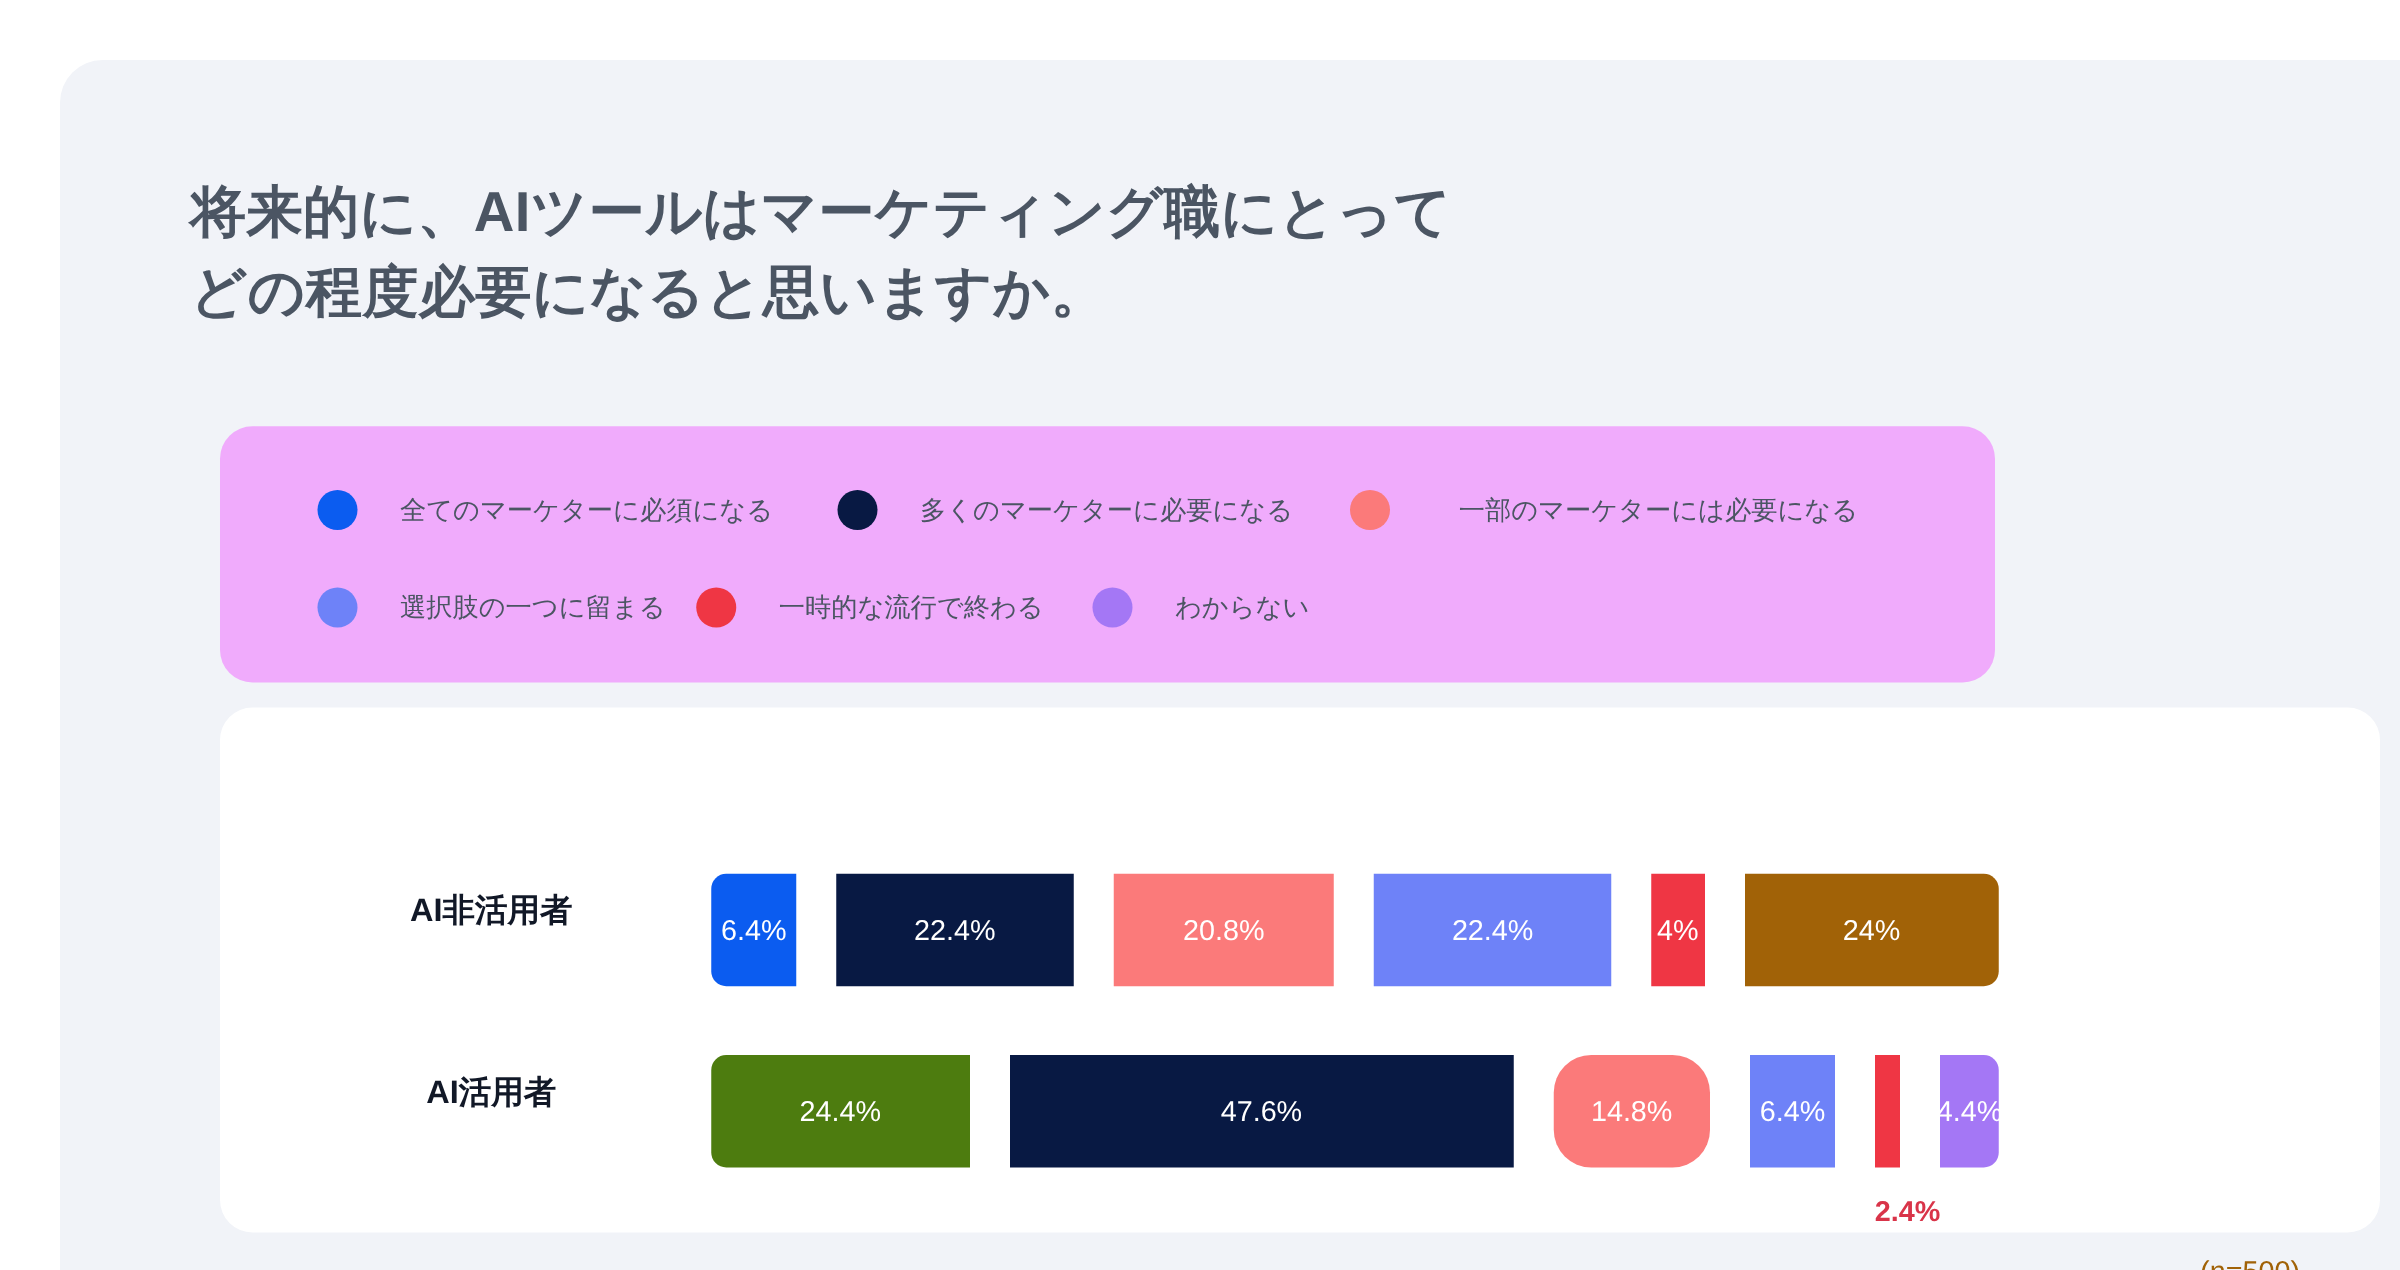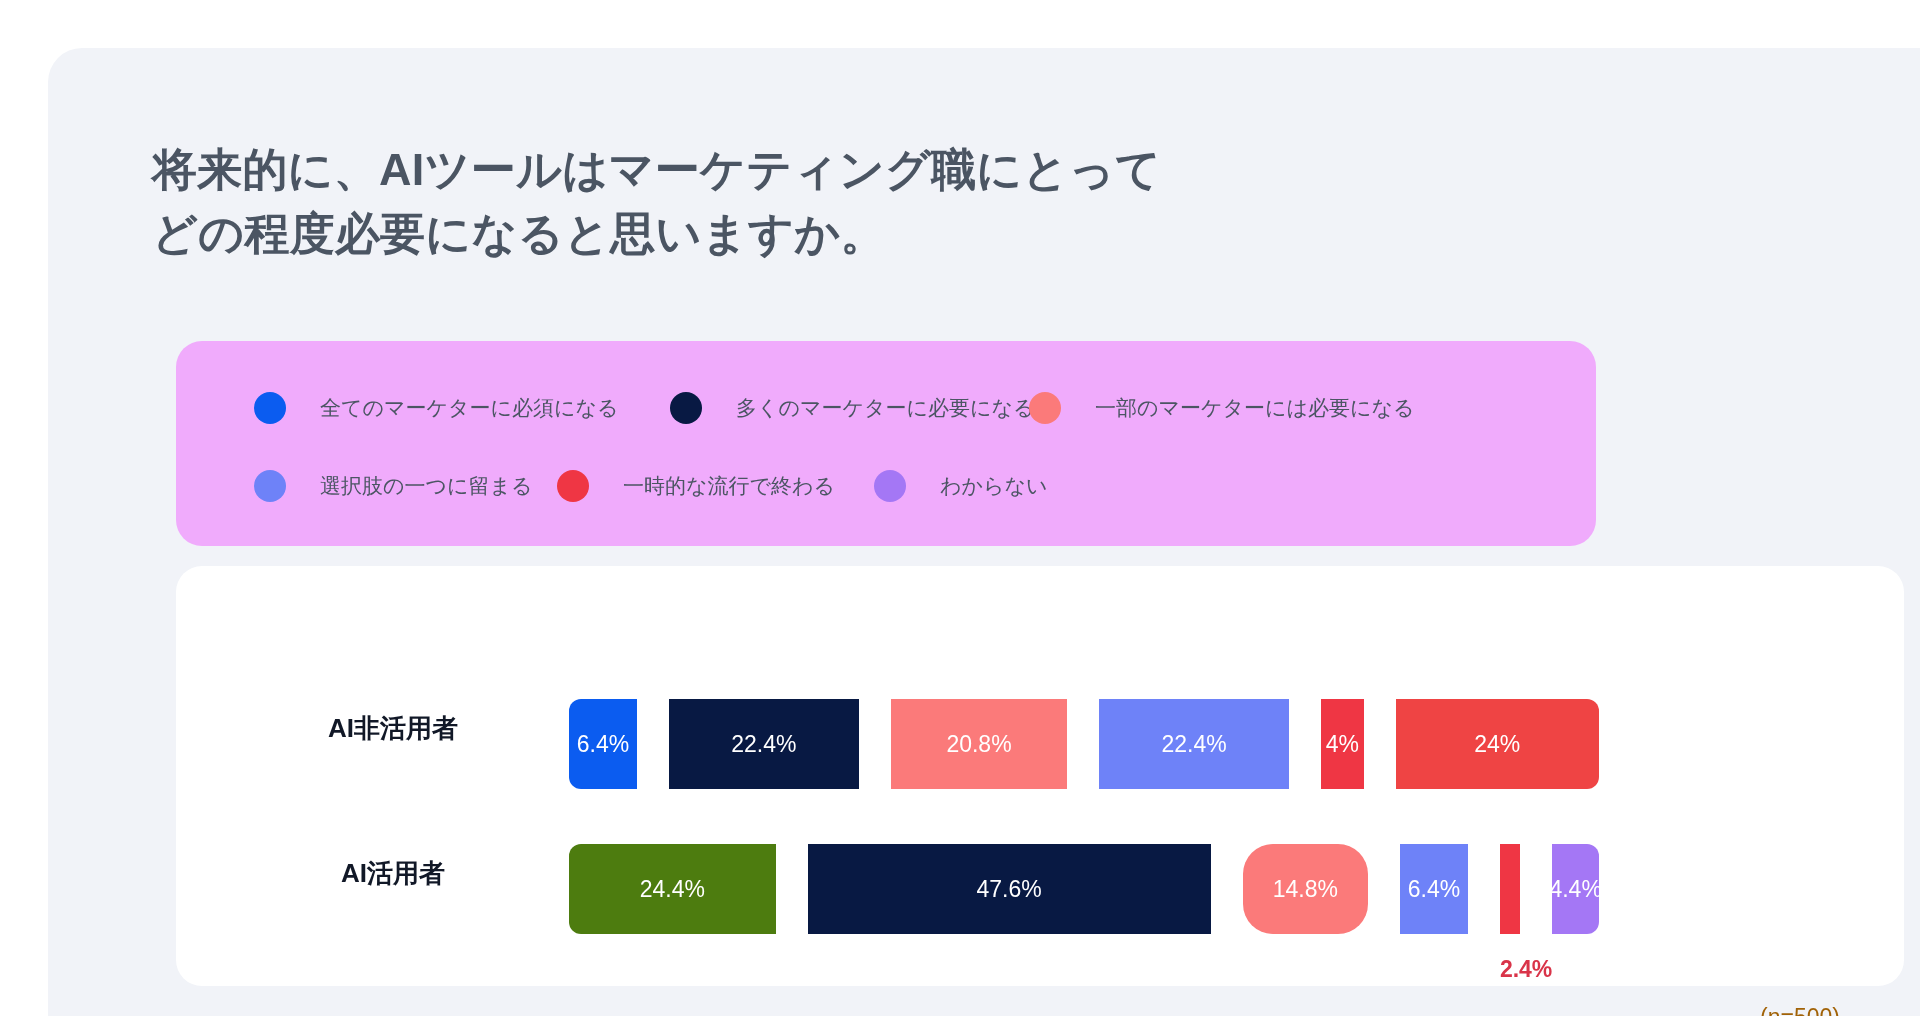--- a/index.html
+++ b/index.html
@@ -187,21 +187,21 @@
   <div id="legend-panel">
     <div class="legend-row" id="legend-row-0">
         <div class="legend-item" style="position: absolute; left: 30px;">
           <span class="legend-dot" style="background: rgb(11, 92, 240);"></span>
           <span class="legend-label">全てのマーケターに必須になる</span>
         </div>
         <div class="legend-item" style="position: absolute; left: 446px;">
           <span class="legend-dot" style="background: rgb(8, 25, 67);"></span>
           <span class="legend-label">多くのマーケターに必要になる</span>
         </div>
-        <div class="legend-item" style="position: absolute; left: 805px;">
+        <div class="legend-item" style="position: absolute; left: 856px; gap: 21px;">
           <span class="legend-dot" style="background: rgb(251, 122, 122);"></span>
           <span class="legend-label">一部のマーケターには必要になる</span>
         </div>
       </div>
     <div class="legend-row" id="legend-row-1">
         <div class="legend-item" style="position: absolute; left: 30px;">
           <span class="legend-dot" style="background: rgb(110, 130, 248);"></span>
           <span class="legend-label">選択肢の一つに留まる</span>
         </div>
         <div class="legend-item" style="position: absolute; left: 333px;">
@@ -227,21 +227,21 @@
           </div>
           <div class="bar-seg" style="background: rgb(251, 122, 122); width: 20.8%;">
             <span class="seg-label">20.8%</span>
           </div>
           <div class="bar-seg" style="background: rgb(110, 130, 248); width: 22.4%;">
             <span class="seg-label">22.4%</span>
           </div>
           <div class="bar-seg" style="background: rgb(239, 54, 68); width: 4%;">
             <span class="seg-label">4%</span>
           </div>
-          <div class="bar-seg" style="background: #ef4444; width: 24%;">
+          <div class="bar-seg" style="background: #a16207; width: 24%;">
             <span class="seg-label">24%</span>
           </div>
         </div>
       </div>
     <div class="bar-row" id="bar-row-1">
         <div class="bar-label">AI活用者</div>
         <div class="bar-track">
           <div class="bar-seg" style="background: #4d7c0f; width: 24.4%;">
             <span class="seg-label">24.4%</span>
           </div>

